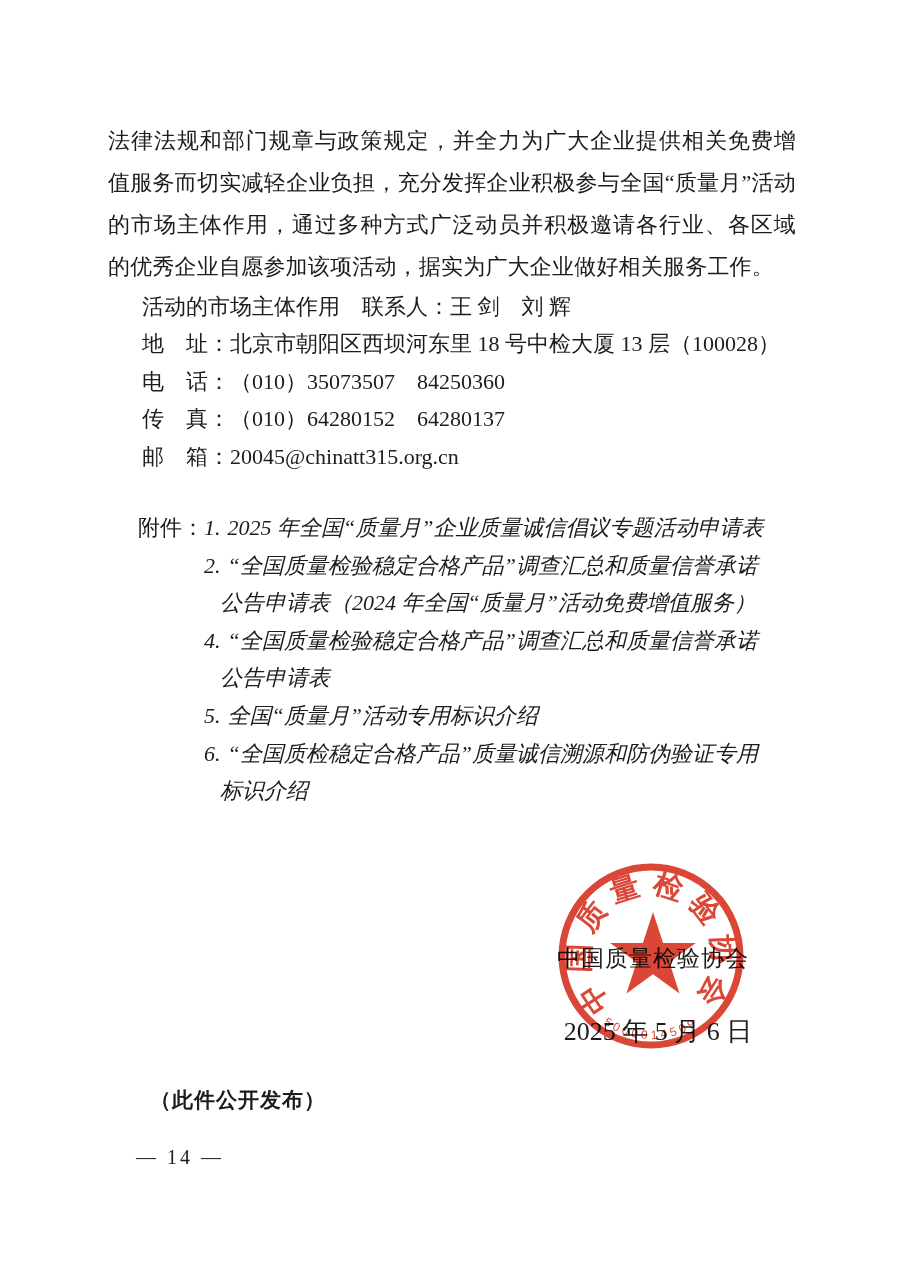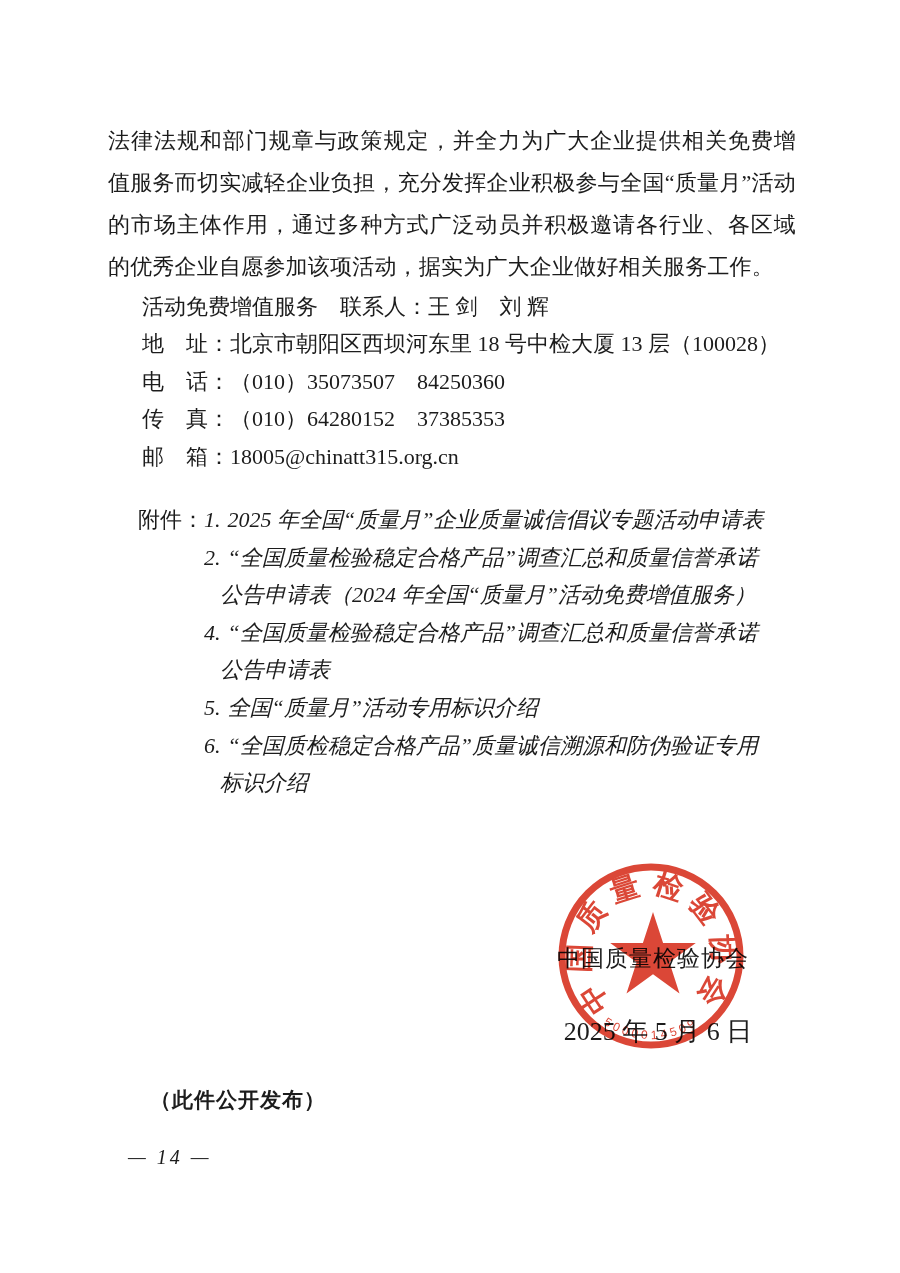--- a/index.html
+++ b/index.html
@@ -29,21 +29,21 @@
     font-weight: 700;
     line-height: 38px;
     margin-top: 2px;
     letter-spacing: 0.5px;
   }
 
   .contact-line { line-height: 37.4px; }
 
   .attachments {
     margin-left: 30px;
-    margin-top: 26px;
+    margin-top: 34px;
     display: flex;
     line-height: 37.6px;
   }
   .att-label { white-space: nowrap; flex: 0 0 auto; }
   .att-list { width: 560px; font-style: italic; }
   .att-item { padding-left: 16px; text-indent: -16px; }
   .att-num { margin-right: 7px; }
 
   .seal-svg {
     position: absolute;
@@ -79,41 +79,40 @@
     position: absolute;
     top: 1086px;
     left: 150px;
     font-size: 21px;
     letter-spacing: 1px;
     font-weight: bold;
   }
   .page-number {
     position: absolute;
     top: 1146px;
-    left: 128px;
+    left: 136px;
     font-size: 20px;
     letter-spacing: 3px;
-    font-style: italic;
   }
 </style>
 </head>
 <body>
 
 <div class="page">
   <div class="content">
 
     <p class="body-paragraph">法律法规和部门规章与政策规定，并全力为广大企业提供相关免费增值服务而切实减轻企业负担，充分发挥企业积极参与全国“质量月”活动的市场主体作用，通过多种方式广泛动员并积极邀请各行业、各区域的优秀企业自愿参加该项活动，据实为广大企业做好相关服务工作。</p>
 
     <div class="indent-block">
 
-      <div class="contact-line">活动免费增值服务　联系人：王 剑　刘 辉</div>
+      <div class="contact-line">活动的市场主体作用　联系人：王 剑　刘 辉</div>
       <div class="contact-line">地　址：北京市朝阳区西坝河东里 18 号中检大厦 13 层（100028）</div>
       <div class="contact-line">电　话：（010）35073507　84250360</div>
-      <div class="contact-line">传　真：（010）64280152　37385353</div>
-      <div class="contact-line">邮　箱：18005@chinatt315.org.cn</div>
+      <div class="contact-line">传　真：（010）64280152　64280137</div>
+      <div class="contact-line">邮　箱：20045@chinatt315.org.cn</div>
     </div>
 
     <div class="attachments">
       <div class="att-label">附件：</div>
       <div class="att-list">
         <div class="att-item"><span class="att-num">1.</span><span>2025 年全国“质量月”企业质量诚信倡议专题活动申请表</span></div>
         <div class="att-item"><span class="att-num">2.</span><span>“全国质量检验稳定合格产品”调查汇总和质量信誉承诺公告申请表（2024 年全国“质量月”活动免费增值服务）</span></div>
         <div class="att-item"><span class="att-num">4.</span><span>“全国质量检验稳定合格产品”调查汇总和质量信誉承诺公告申请表</span></div>
         <div class="att-item"><span class="att-num">5.</span><span>全国“质量月”活动专用标识介绍</span></div>
         <div class="att-item"><span class="att-num">6.</span><span>“全国质检稳定合格产品”质量诚信溯源和防伪验证专用标识介绍</span></div>

